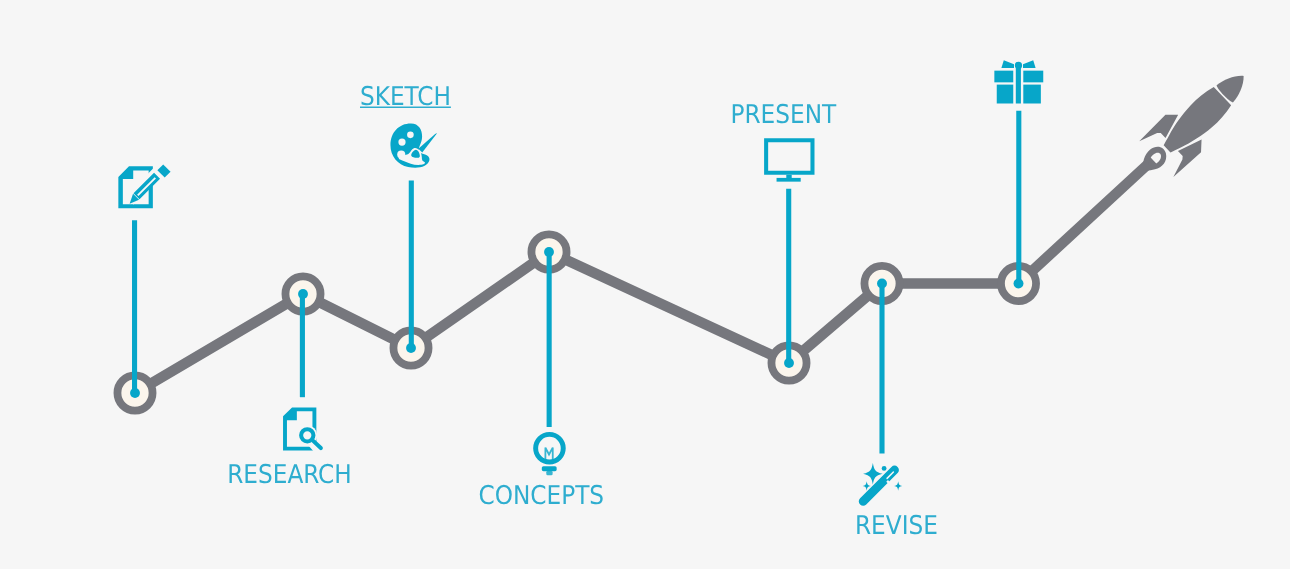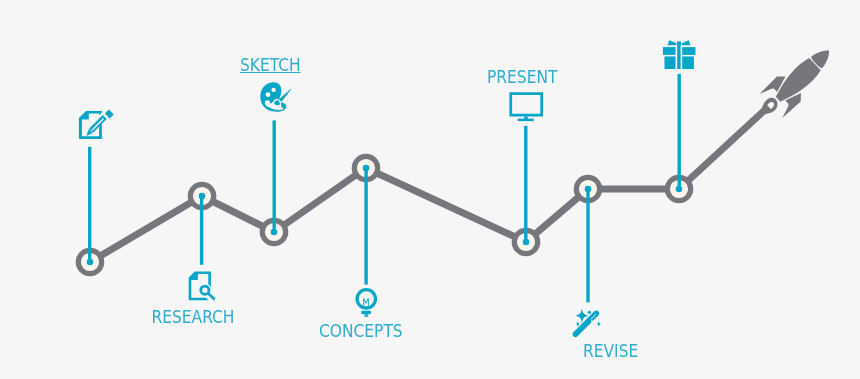--- a/index.html
+++ b/index.html
@@ -179,14 +179,14 @@
       <rect x="682.2" y="56.4" width="11.7" height="12.6"></rect>
       <rect x="677.2" y="45.2" width="3.4" height="23.8"></rect>
     </g>
 
   </svg>
 
   <div class="lbl" style="left:151.5px; top:308.5px;">RESEARCH</div>
   <div class="lbl" style="left:240px; top:56.5px;text-decoration:underline;">SKETCH</div>
   <div class="lbl" style="left:319px; top:323px;">CONCEPTS</div>
   <div class="lbl" style="left:487px; top:68.5px;">PRESENT</div>
-  <div class="lbl" style="left:583px; top:343px;">REVISE</div>
+  <div class="lbl" style="left:570px; top:343px;">REVISE</div>
 </div>
 
 </body></html>

